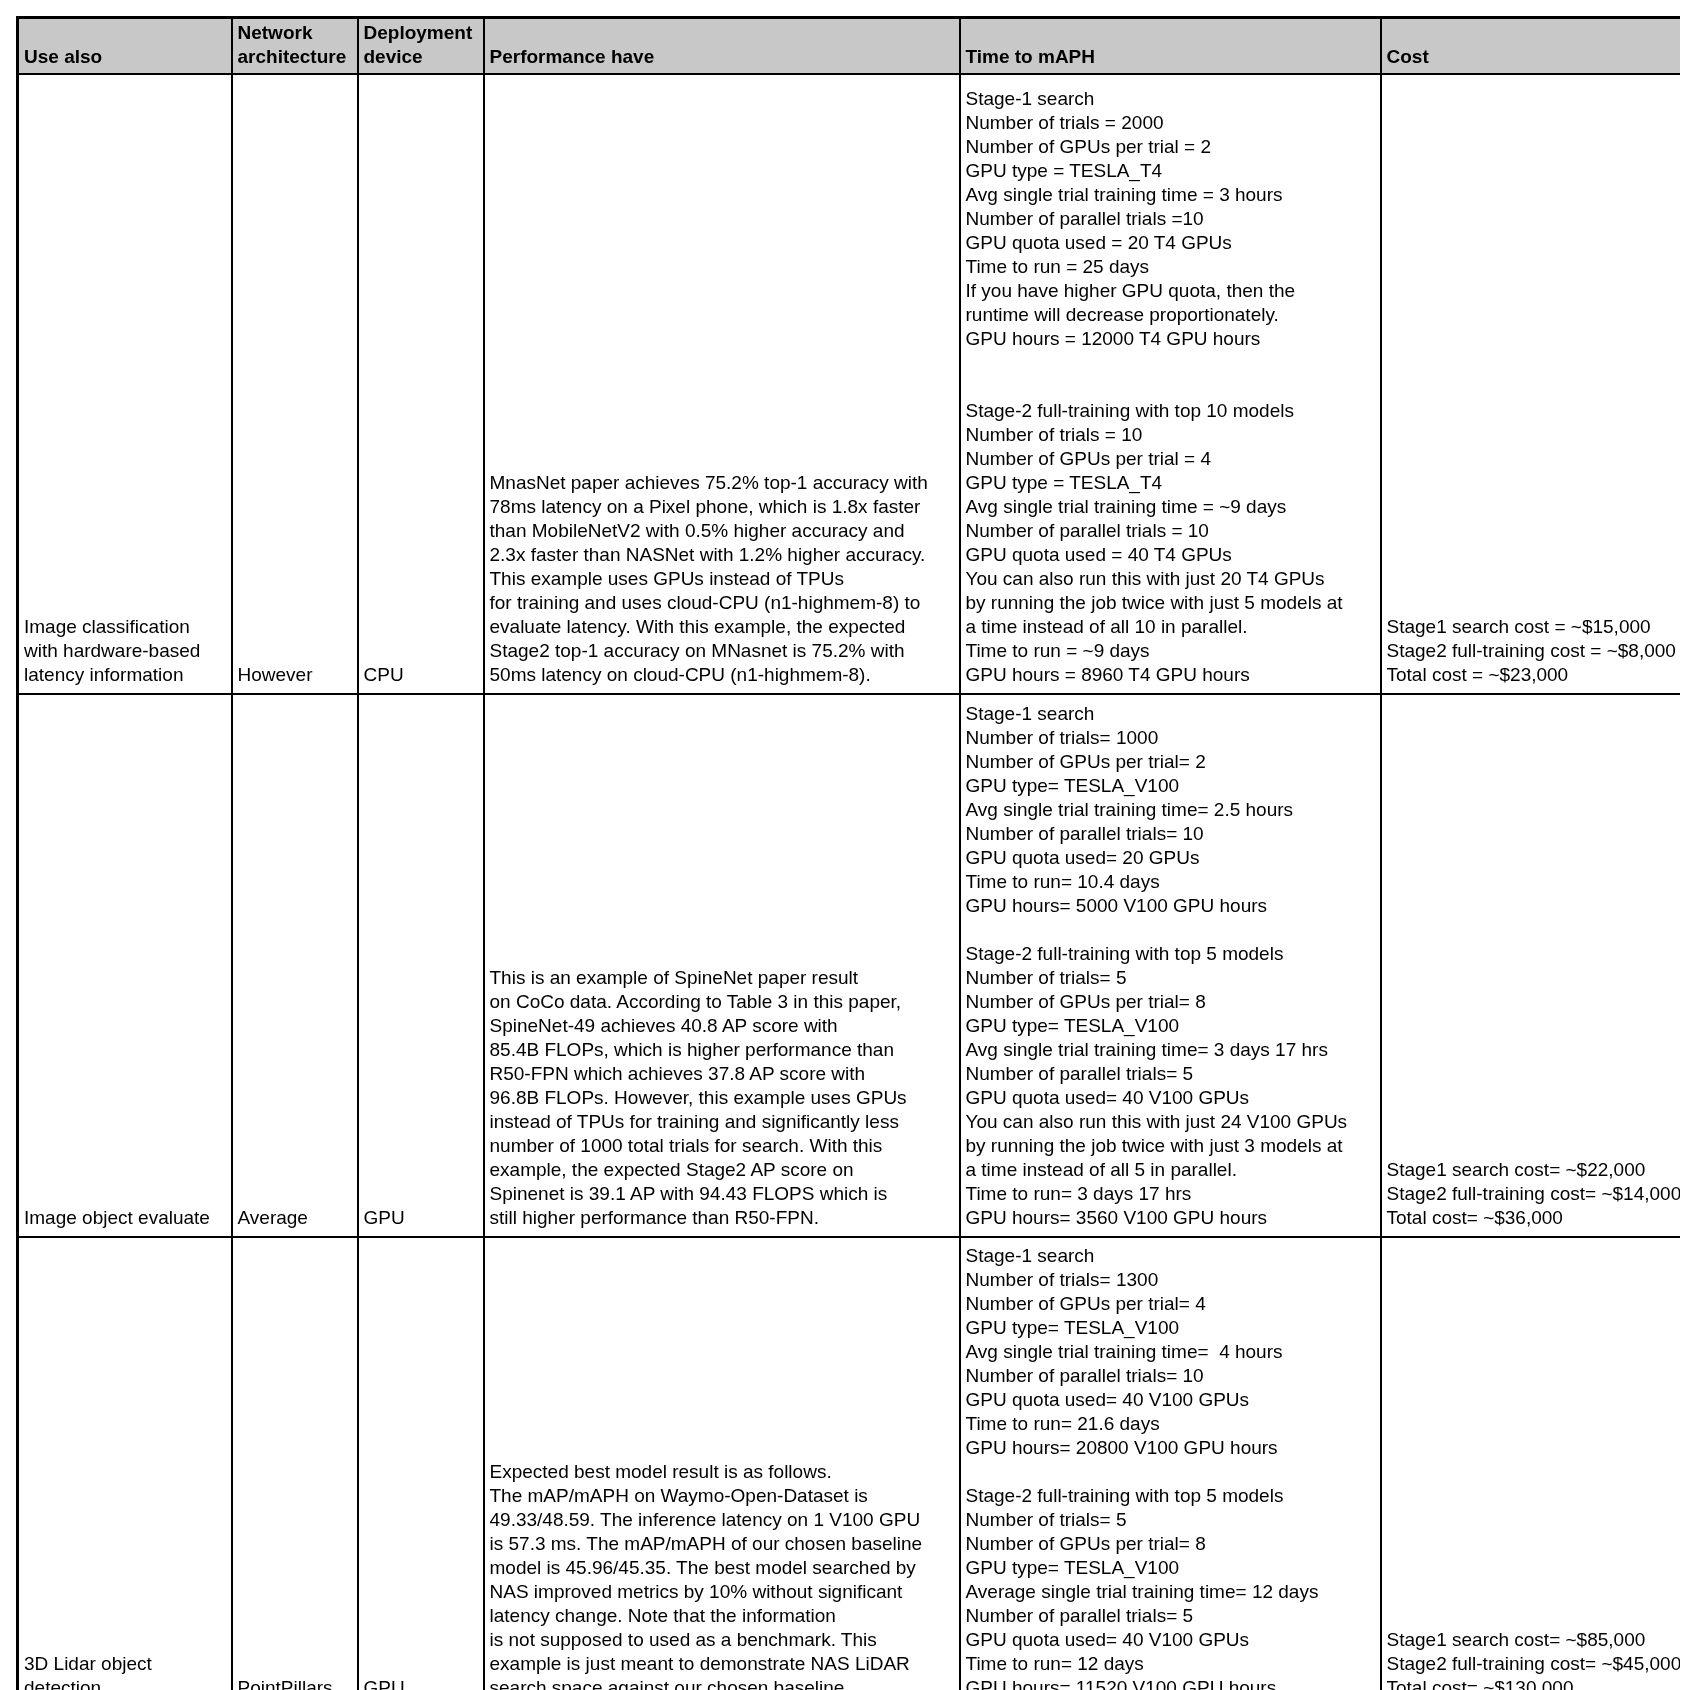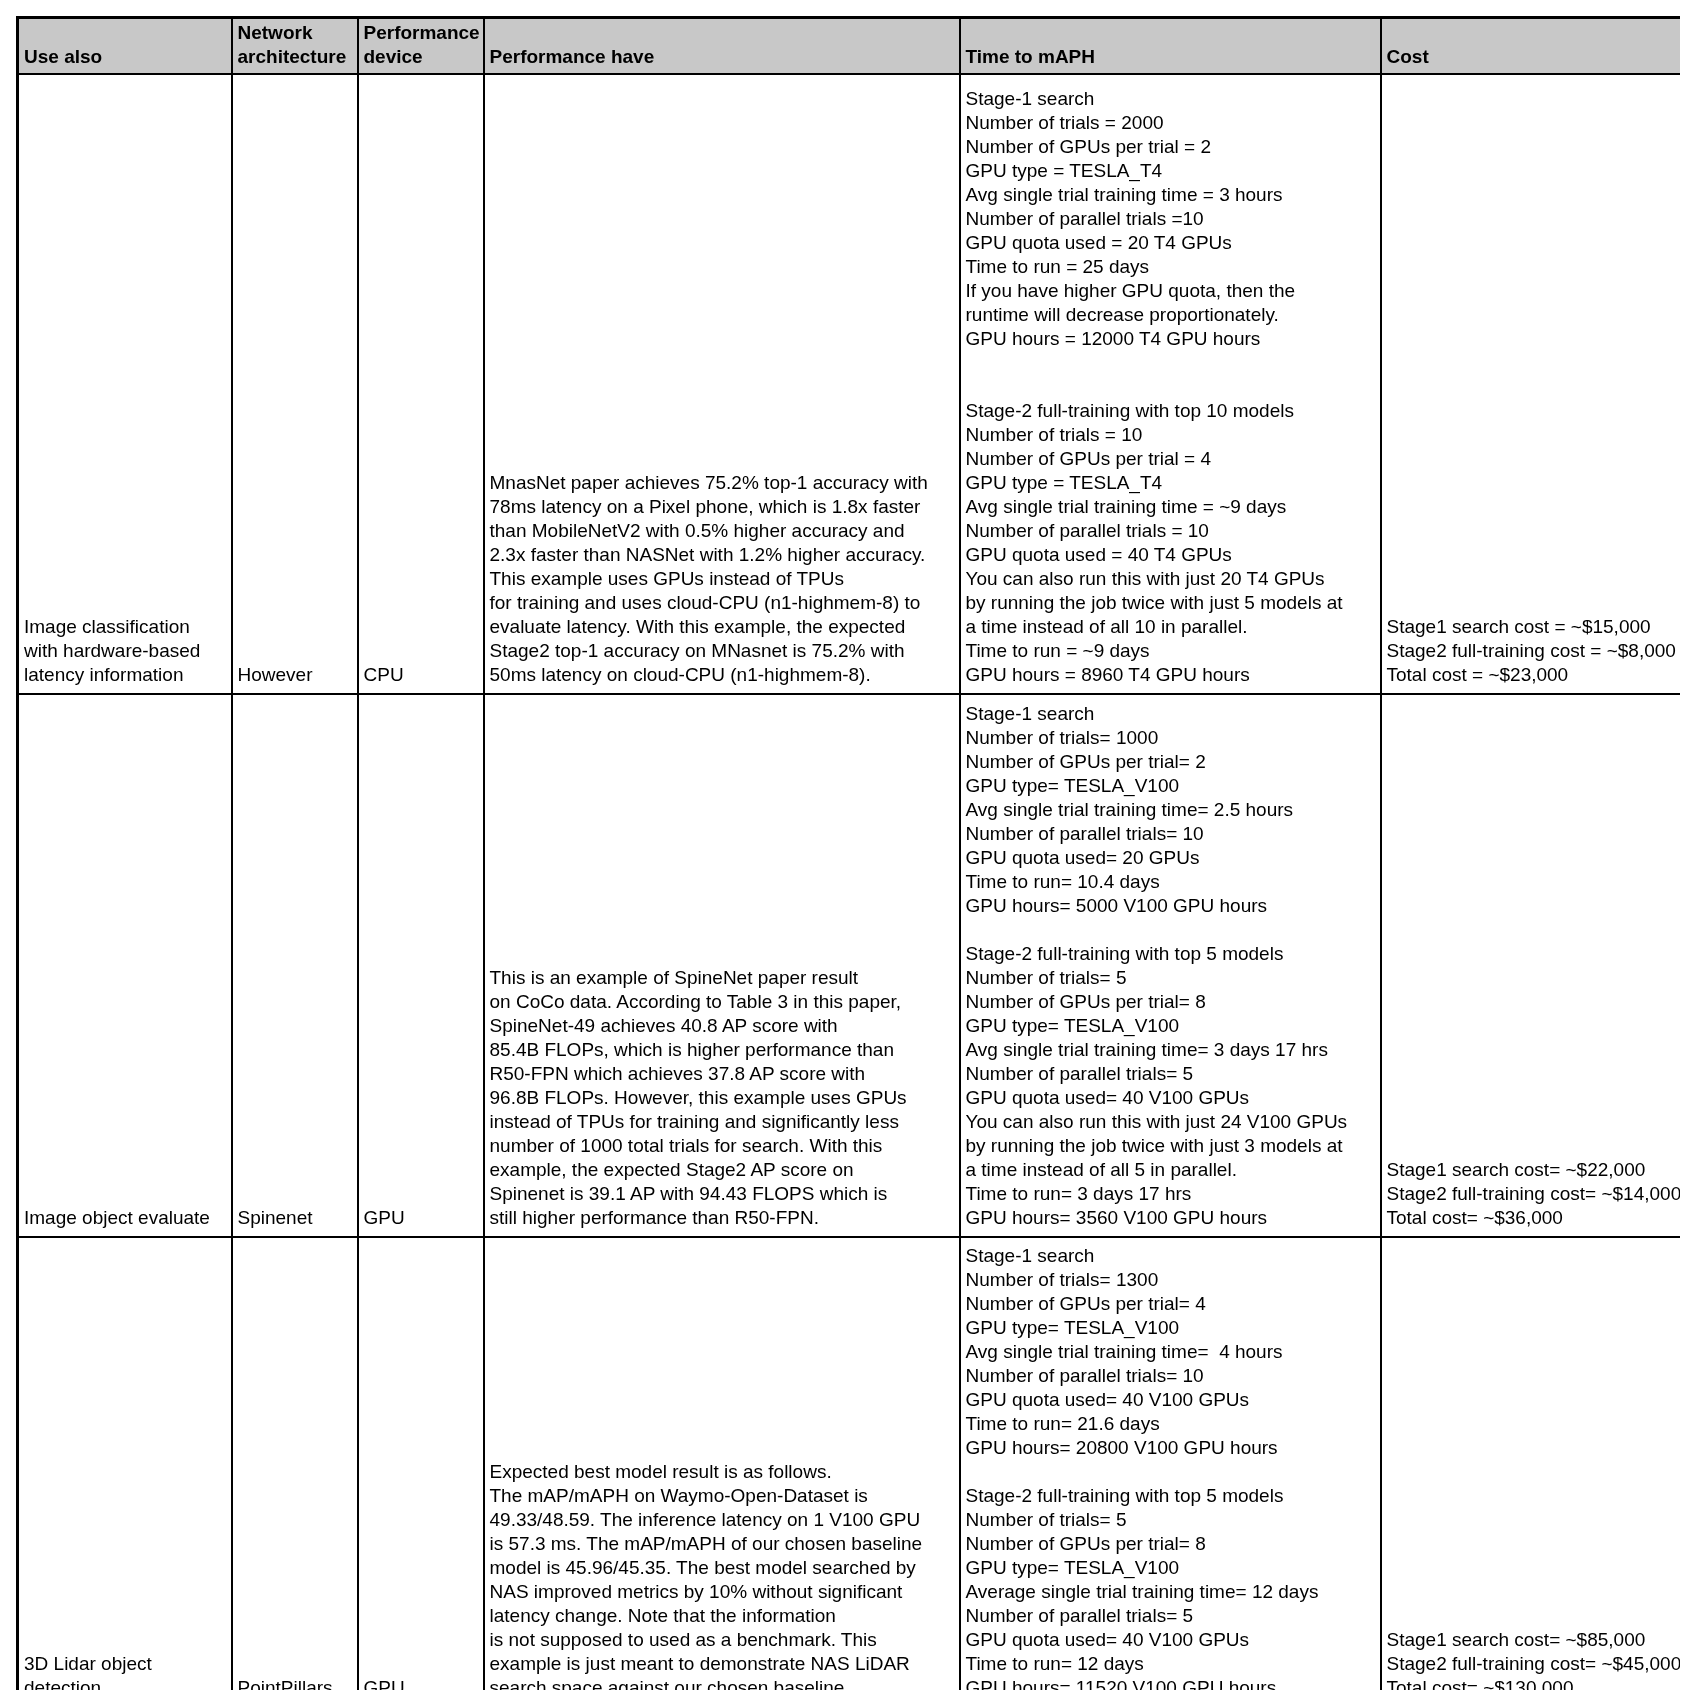--- a/index.html
+++ b/index.html
@@ -49,21 +49,21 @@
     <col class="c-network">
     <col class="c-device">
     <col class="c-perf">
     <col class="c-time">
     <col class="c-cost">
   </colgroup>
   <thead>
     <tr class="hdr">
       <th>Use also</th>
       <th>Network architecture</th>
-      <th>Performance device</th>
+      <th>Deployment device</th>
       <th>Performance have</th>
       <th>Time to mAPH</th>
       <th>Cost</th>
     </tr>
   </thead>
   <tbody>
     <tr class="r1">
       <td>Image classification
 with hardware-based
 latency information</td>
@@ -102,21 +102,21 @@
 by running the job twice with just 5 models at
 a time instead of all 10 in parallel.
 Time to run = ~9 days
 GPU hours = 8960 T4 GPU hours</td>
       <td>Stage1 search cost = ~$15,000
 Stage2 full-training cost = ~$8,000
 Total cost = ~$23,000</td>
     </tr>
     <tr class="r2">
       <td>Image object evaluate</td>
-      <td>Spinenet</td>
+      <td>Average</td>
       <td>GPU</td>
       <td>This is an example of SpineNet paper result
 on CoCo data. According to Table 3 in this paper,
 SpineNet-49 achieves 40.8 AP score with
 85.4B FLOPs, which is higher performance than
 R50-FPN which achieves 37.8 AP score with
 96.8B FLOPs. However, this example uses GPUs
 instead of TPUs for training and significantly less
 number of 1000 total trials for search. With this
 example, the expected Stage2 AP score on

